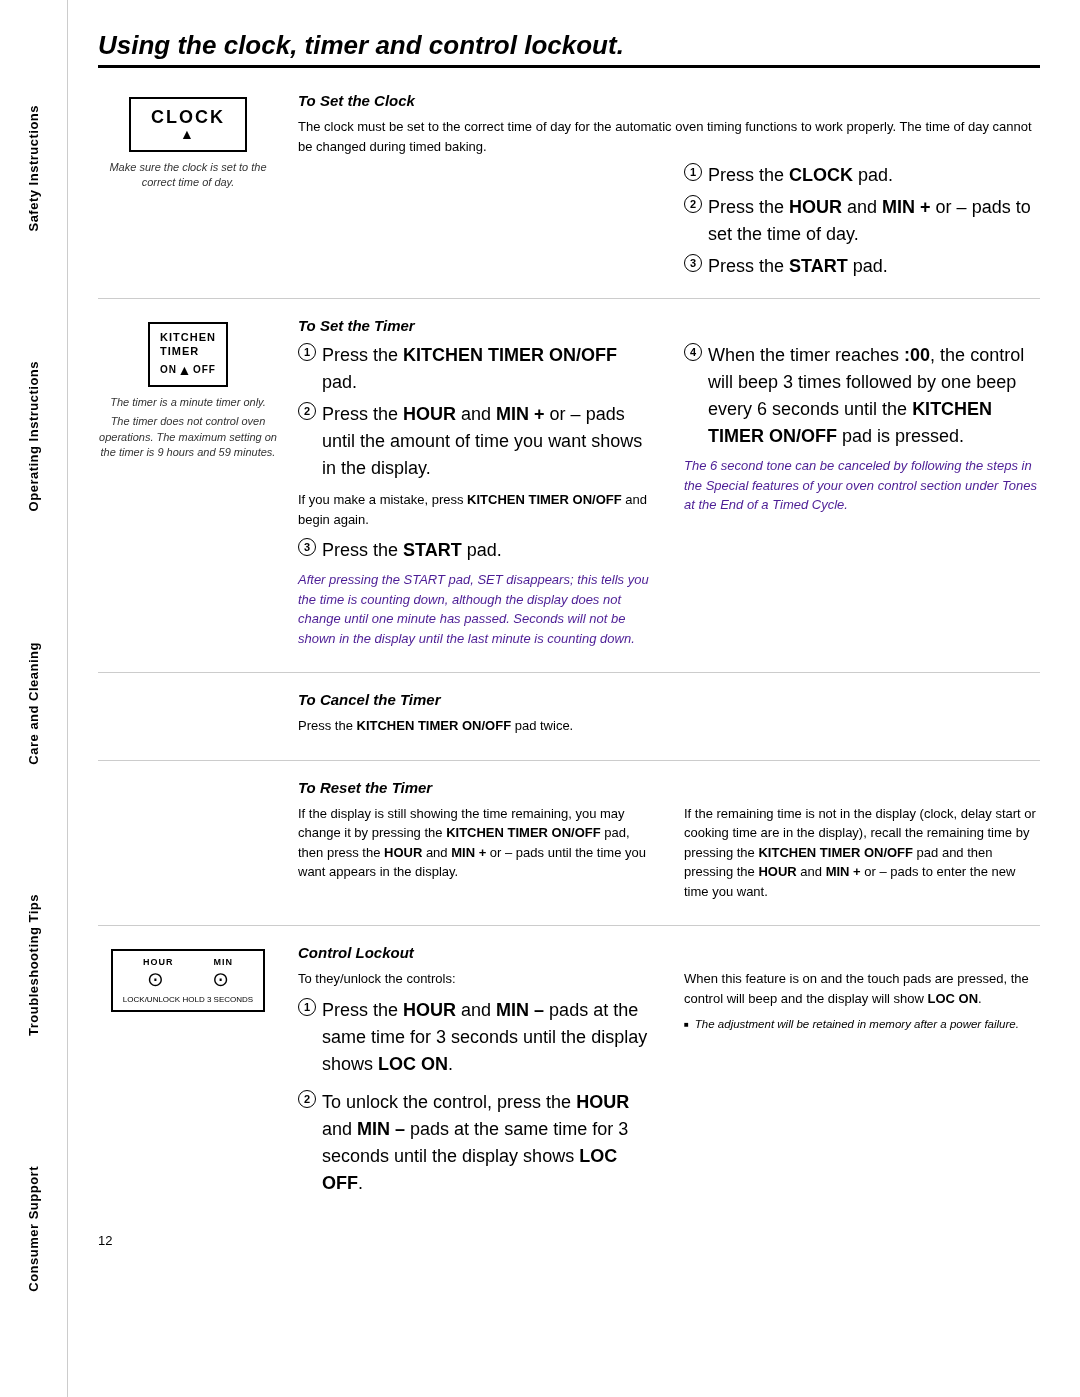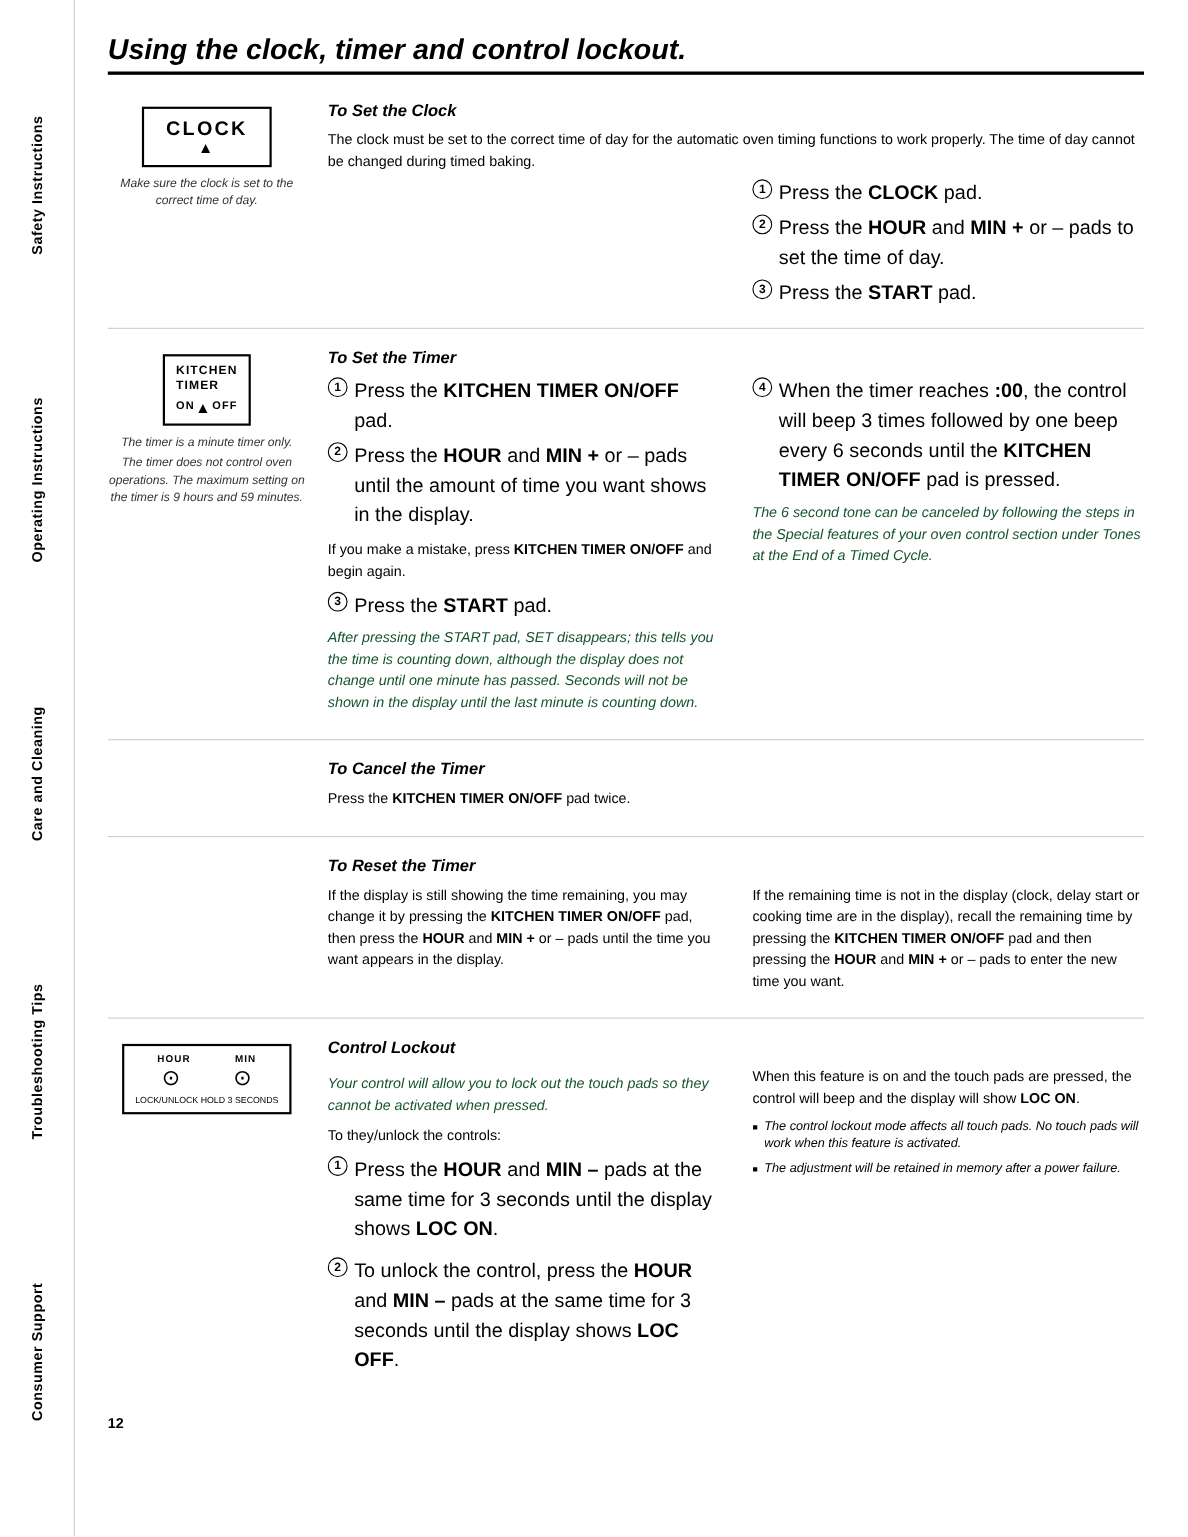--- a/index.html
+++ b/index.html
@@ -175,37 +175,37 @@
     .step-text {
       font-size: 18px;
       line-height: 1.5;
     }
     .step-text b { font-weight: bold; }
     .italic-note {
       font-size: 11.5px;
       font-style: italic;
       margin-top: 6px;
       line-height: 1.4;
-      color: #14532d;
+      color: #4c1d95;
     }
     
     .two-col {
       display: flex;
       gap: 30px;
     }
     .col-left {
       flex: 1;
     }
     .col-right {
       flex: 1;
     }
     
     .page-number {
       font-size: 13px;
-      font-weight: bold;
+      font-weight: normal;
       margin-top: 10px;
     }
     
     .bullet-list {
       list-style: none;
       padding: 0;
       margin-top: 8px;
     }
     .bullet-list li {
       display: flex;
@@ -363,37 +363,35 @@
             <span class="lockout-icon">⊙</span>
             <span class="lockout-icon">⊙</span>
           </div>
           <div class="lockout-note">LOCK/UNLOCK HOLD 3 SECONDS</div>
         </div>
       </div>
       <div class="section-content">
         <div class="section-heading" style="font-style:italic;">Control Lockout</div>
         <div class="two-col">
           <div class="col-left">
-            <p class="italic-note" style="margin-bottom:8px;">Your control will allow you to lock out the touch pads so they cannot be activated when pressed.</p>
             <p style="margin-bottom:8px; font-size:13px;">To they/unlock the controls:</p>
             <div class="steps">
               <div class="step">
                 <div class="step-num">1</div>
                 <div class="step-text">Press the <b>HOUR</b> and <b>MIN –</b> pads at the same time for 3 seconds until the display shows <b>LOC ON</b>.</div>
               </div>
               <div class="step" style="margin-top:6px;">
                 <div class="step-num">2</div>
                 <div class="step-text">To unlock the control, press the <b>HOUR</b> and <b>MIN –</b> pads at the same time for 3 seconds until the display shows <b>LOC OFF</b>.</div>
               </div>
             </div>
           </div>
           <div class="col-right">
             <p style="font-size:13px; line-height:1.5; margin-bottom:8px;">When this feature is on and the touch pads are pressed, the control will beep and the display will show <b>LOC ON</b>.</p>
             <ul class="bullet-list">
-              <li>The control lockout mode affects all touch pads. No touch pads will work when this feature is activated.</li>
               <li>The adjustment will be retained in memory after a power failure.</li>
             </ul>
           </div>
         </div>
       </div>
     </div>
 
     <div class="page-number">12</div>
   </div>
 </div>

